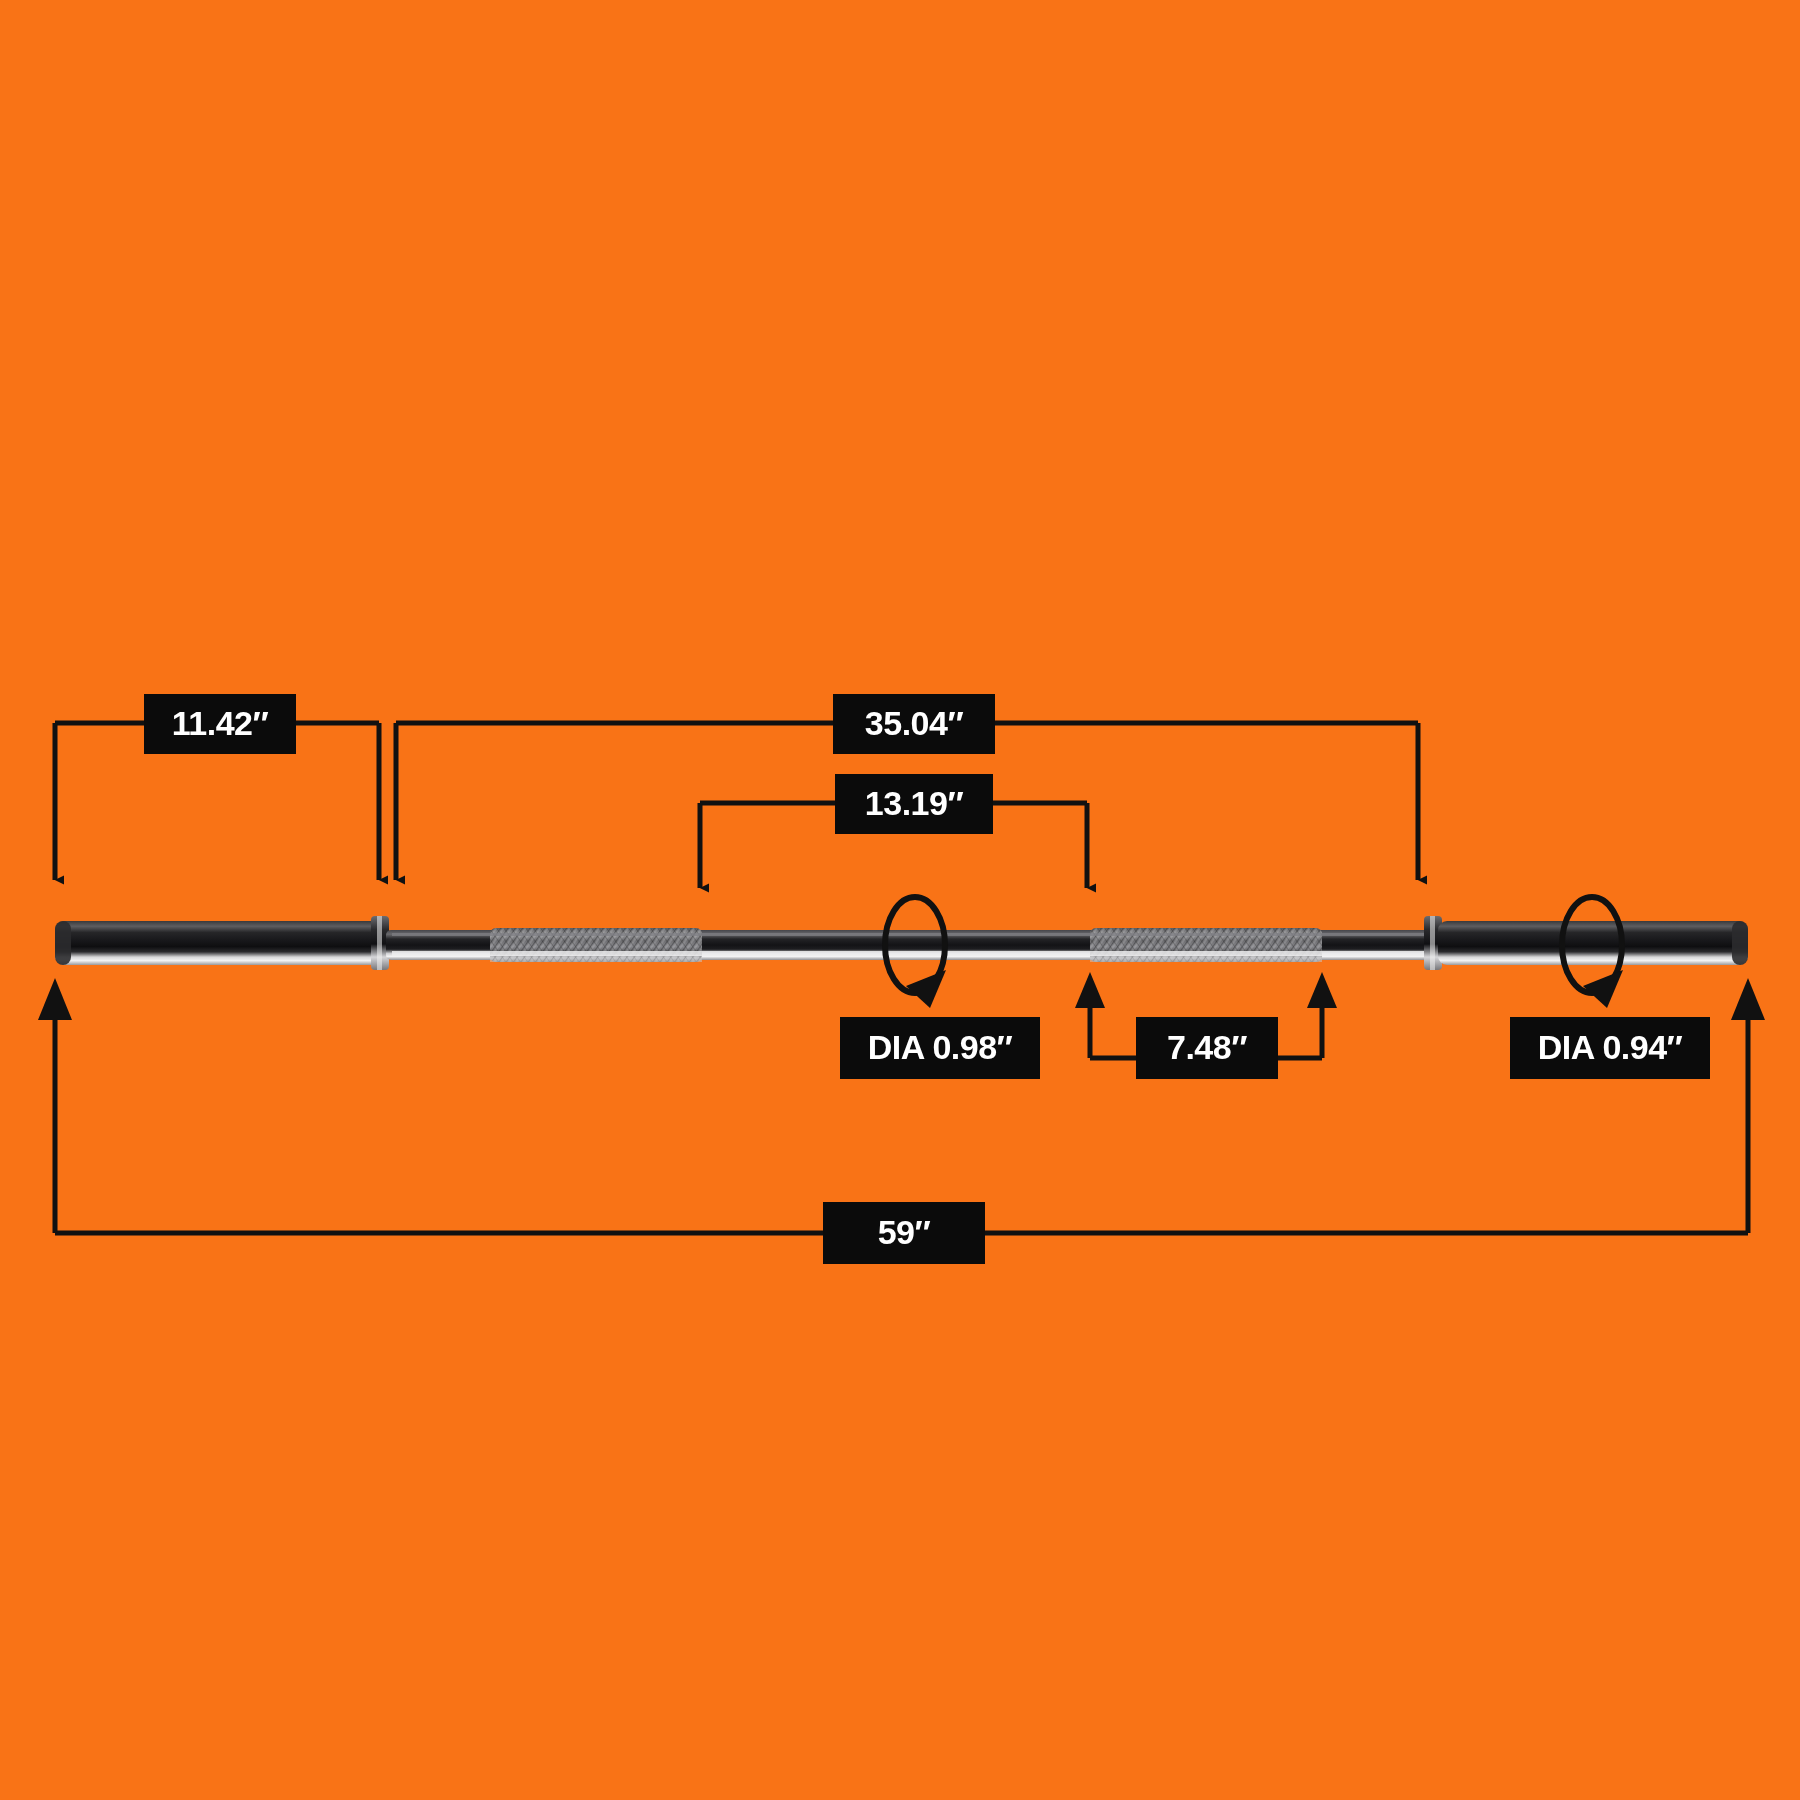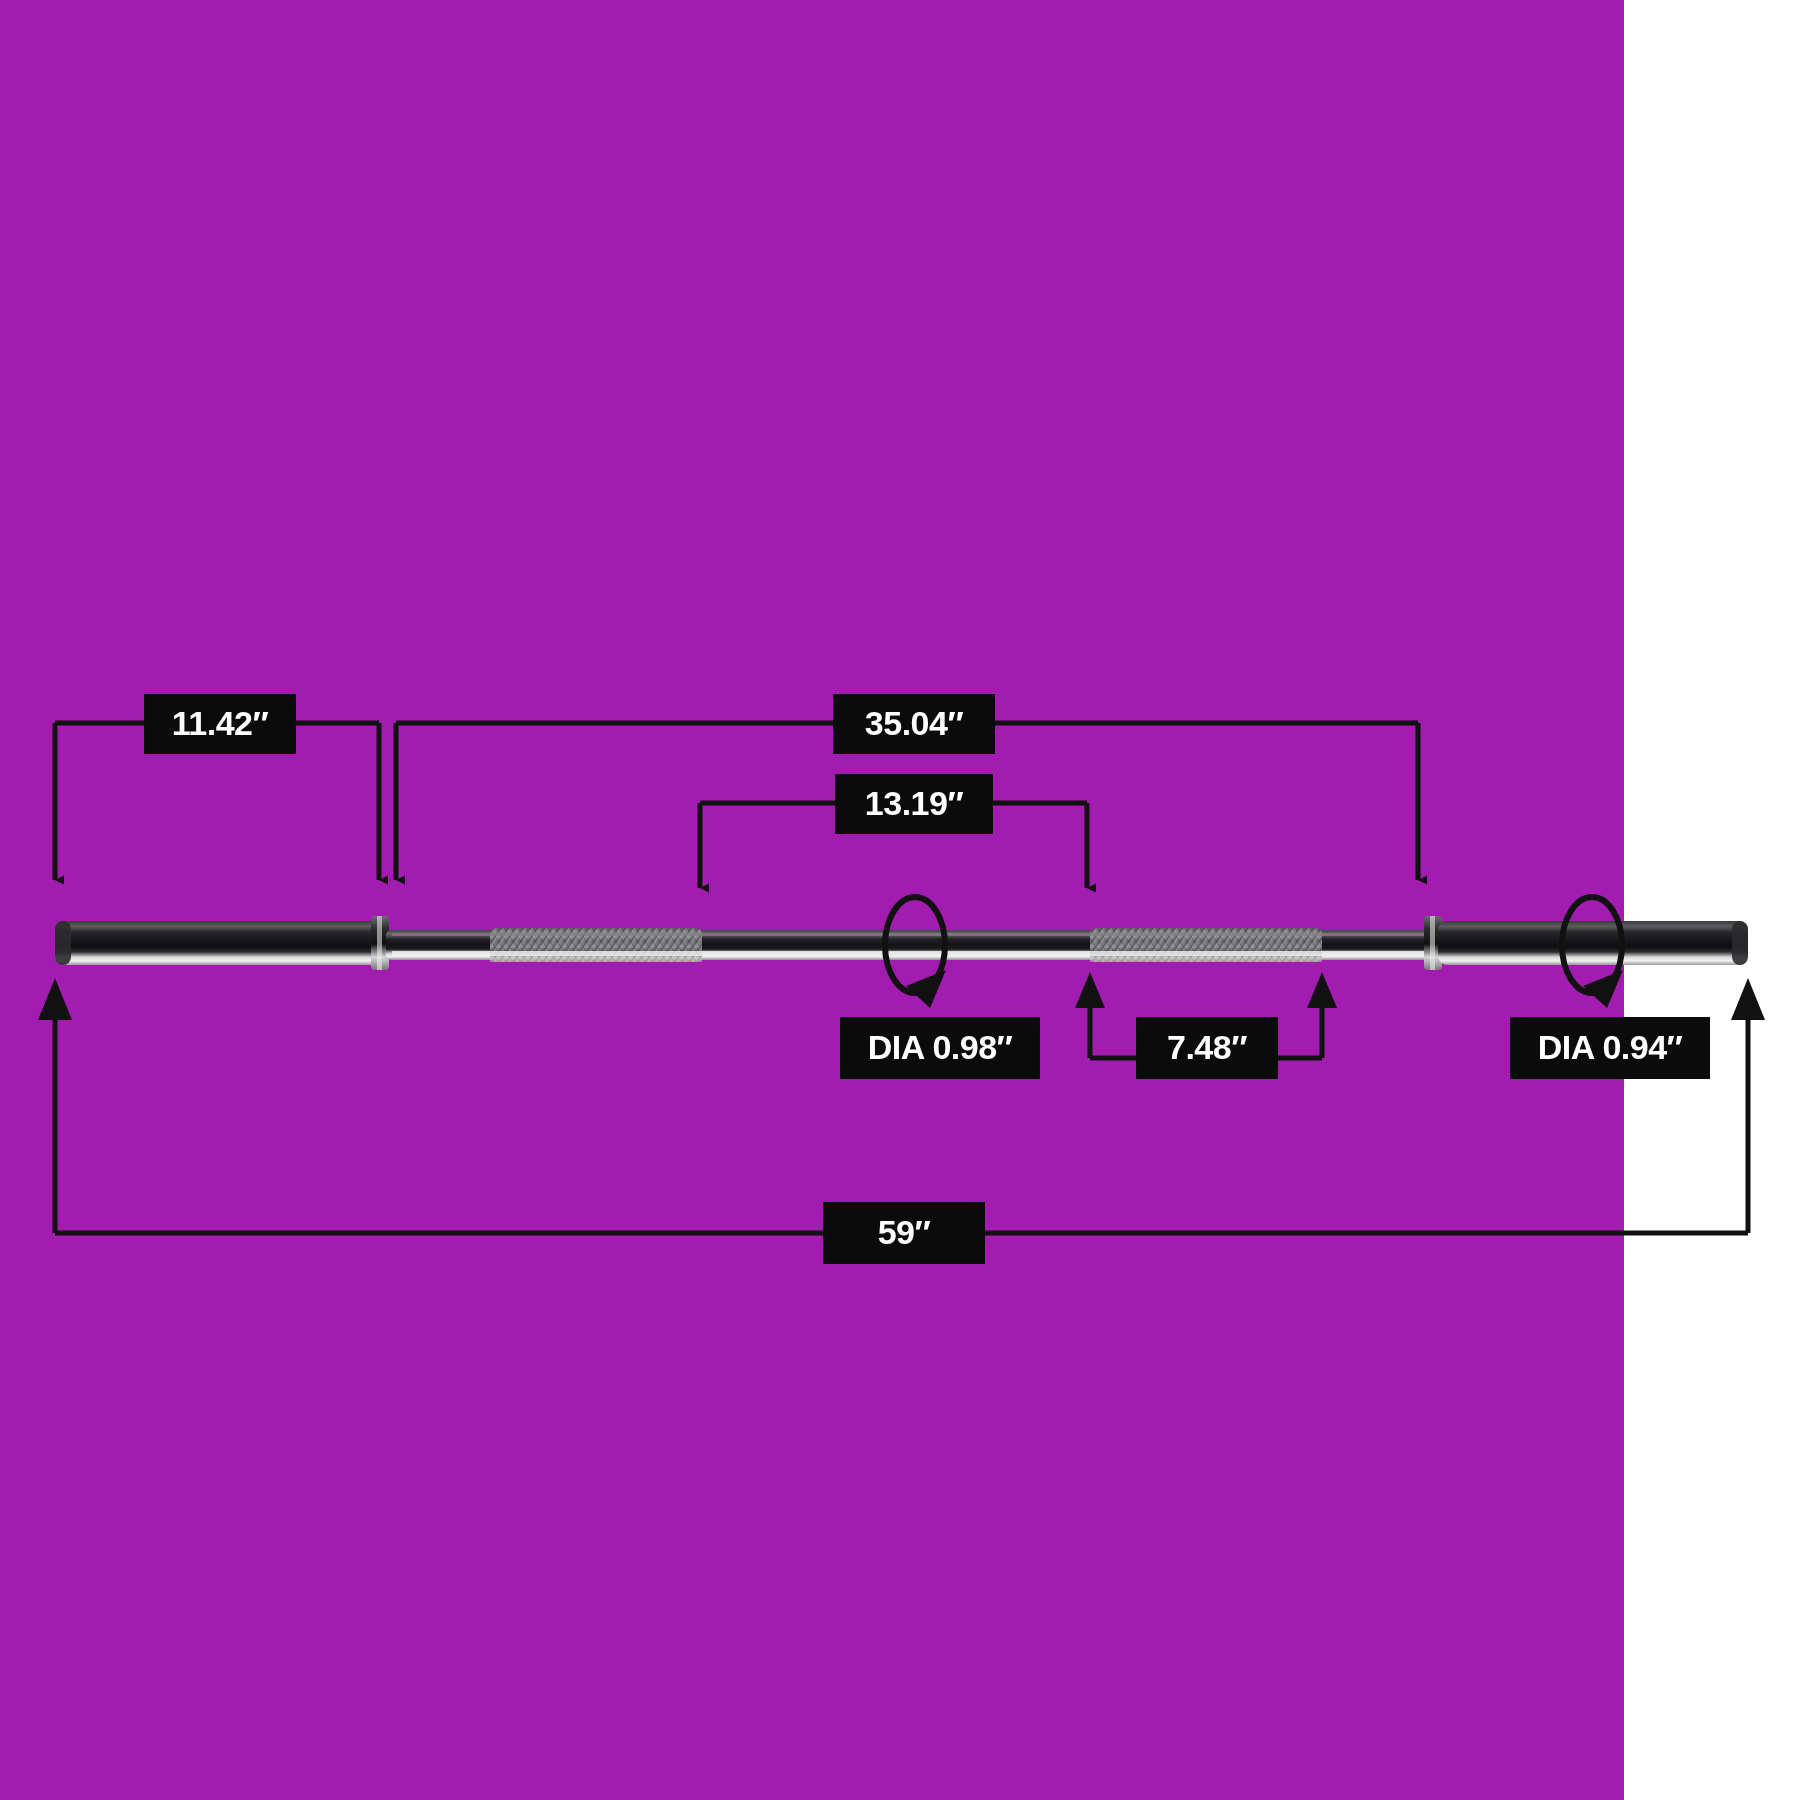--- a/index.html
+++ b/index.html
@@ -1,17 +1,17 @@
 <!DOCTYPE html>
 <html><head>
 <meta charset="utf-8">
 <style>
   html,body{margin:0;padding:0;background:#ffffff;}
   body{width:1800px;height:1800px;font-family:"Liberation Sans",sans-serif;overflow:hidden;}
-  #stage{position:relative;width:1624px;height:1800px;background:#a21caf;}
+  #stage{position:relative;width:1800px;height:1800px;background:#f97316;}
   #stage svg{position:absolute;left:0;top:0;width:1800px;height:1800px;}
   .dim-text{
     font-family:"Liberation Sans",sans-serif;
     font-weight:bold;
     fill:#ffffff;
     font-size:34px;
     letter-spacing:-0.5px;
     dominant-baseline:middle;
     text-anchor:middle;
   }

